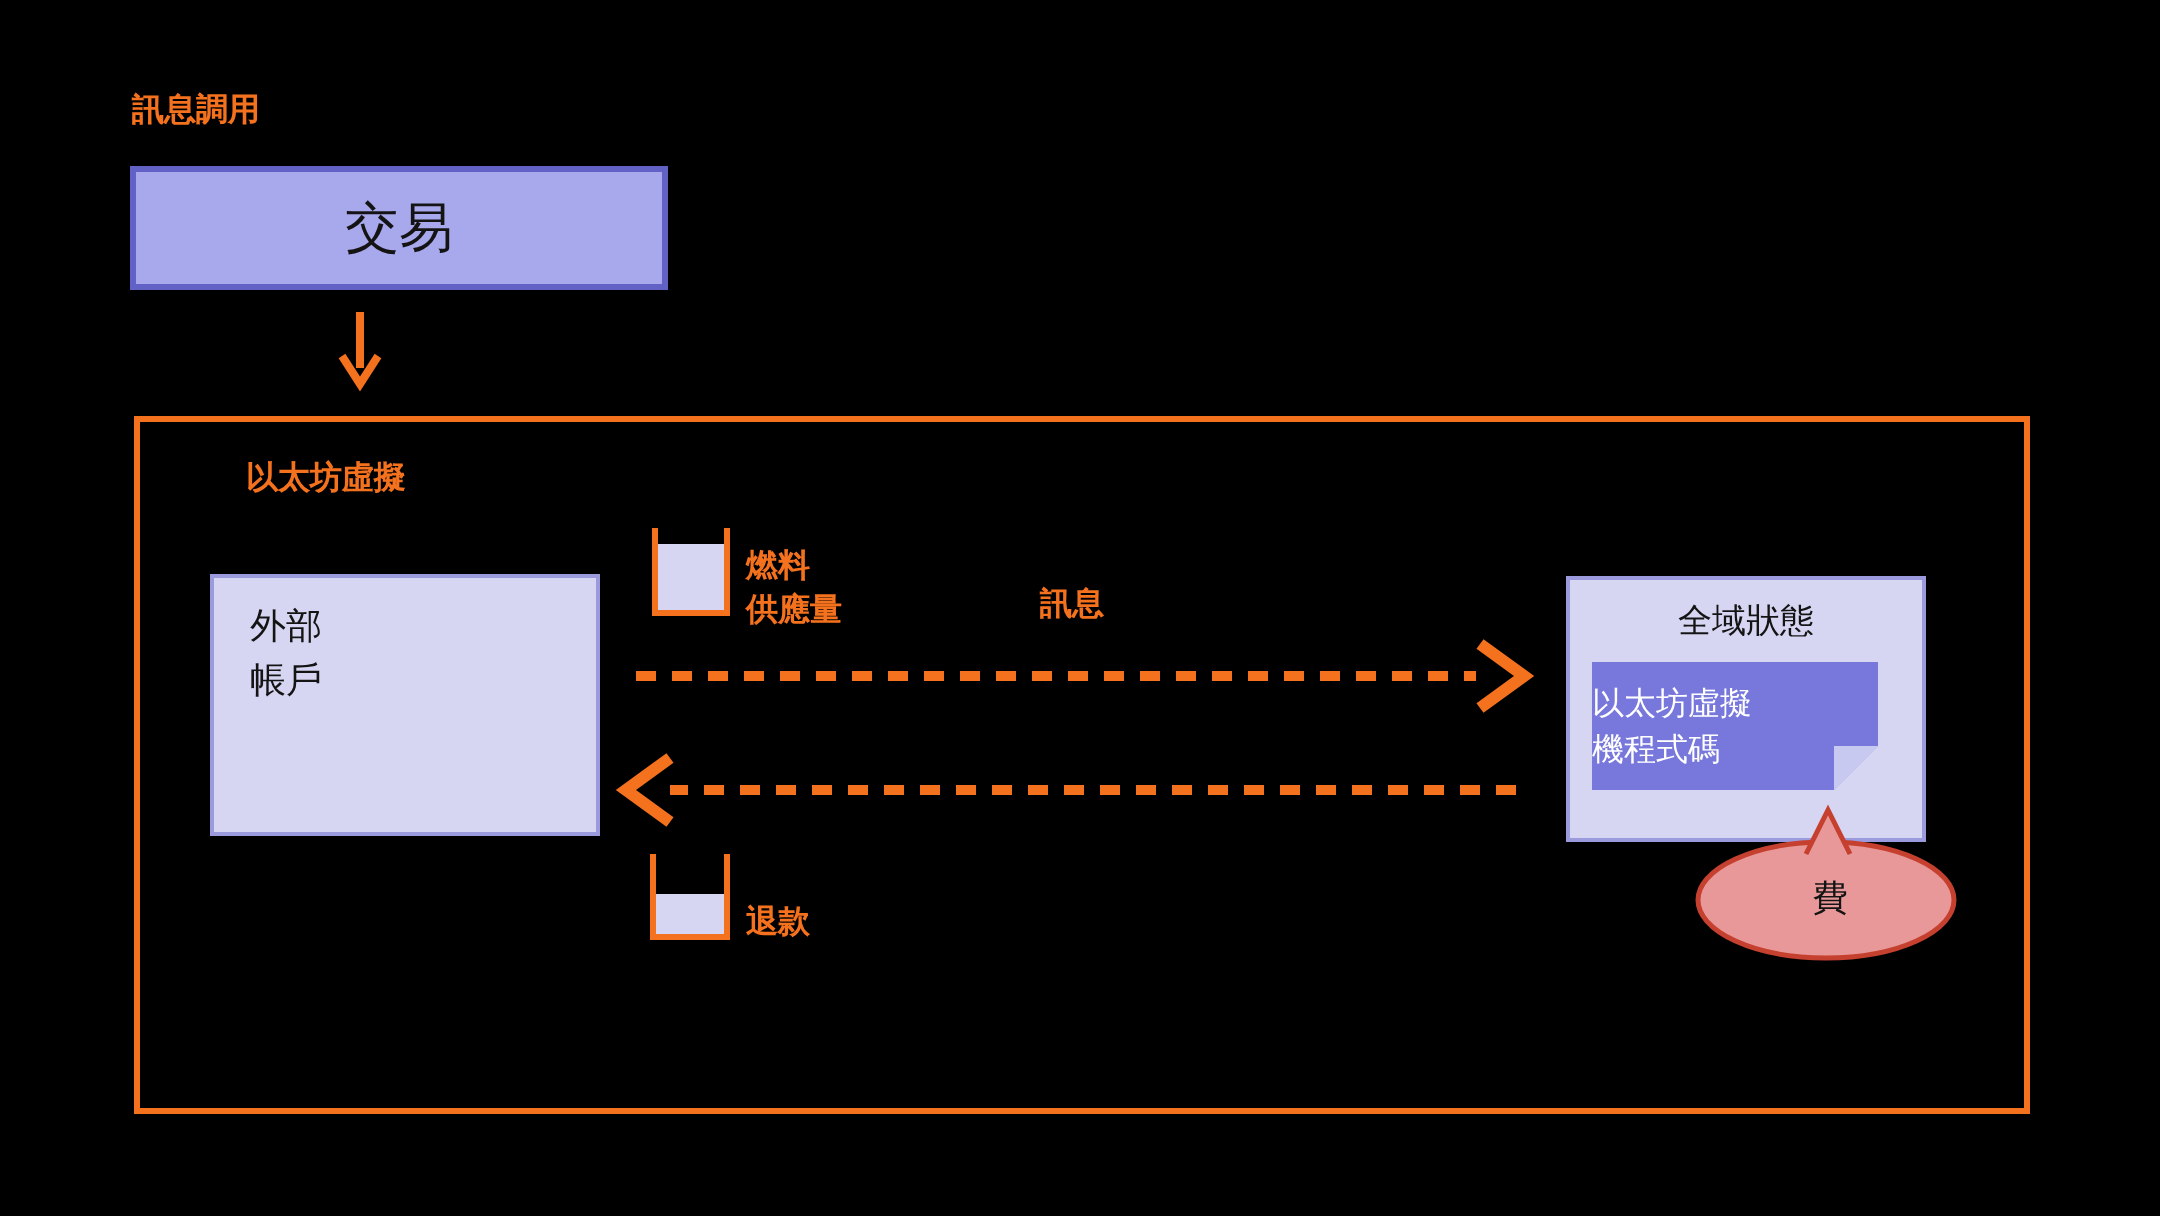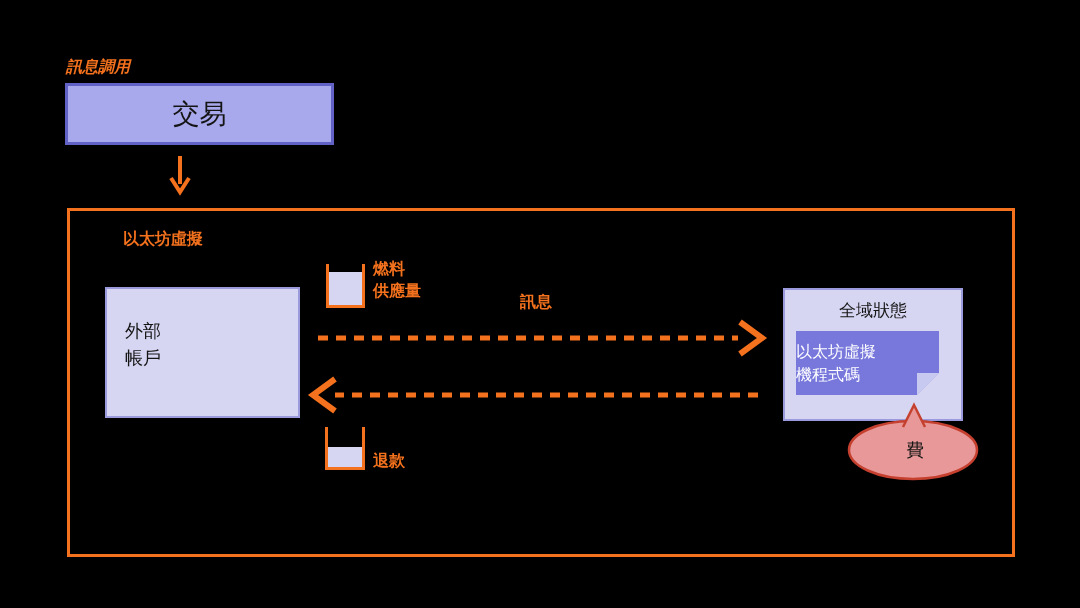--- a/index.html
+++ b/index.html
@@ -18,53 +18,53 @@
   }
   html,body{margin:0;padding:0;background:var(--background);}
   .canvas{
     position:relative;width:1080px;height:608px;background:var(--background);
     font-family:"DejaVu Sans","Liberation Sans",sans-serif;overflow:hidden;
   }
   .lbl{position:absolute;white-space:pre;line-height:1.35;}
   .lbl.orange{color:var(--orange);font-size:16px;font-weight:600;}
   .lbl.dark{color:var(--text-dark);}
 
-  .title-lbl{left:66px;top:56px;font-style:italic;}
+  .title-lbl{left:66px;top:44px;}
   .transaction-box{
     position:absolute;left:65px;top:83px;width:269px;height:62px;box-sizing:border-box;
     background:var(--transaction-fill);border:3px solid var(--transaction-border);
     display:flex;align-items:center;justify-content:center;
     font-size:27px;color:var(--text-dark);
   }
   .down-arrow{position:absolute;left:166px;top:154px;}
   .down-arrow line,.down-arrow polyline{stroke:var(--orange);stroke-width:4;fill:none;}
 
   .outer-box{
     position:absolute;left:67px;top:208px;width:948px;height:349px;box-sizing:border-box;
     border:3px solid var(--orange);
   }
   .global-state-lbl{left:123px;top:228px;}
 
   .panel{
     position:absolute;box-sizing:border-box;background:var(--panel-fill);
     border:2px solid var(--panel-border);
   }
-  .external-box{left:105px;top:287px;width:195px;height:131px;padding:28px 0 0 18px;
+  .external-box{left:105px;top:287px;width:195px;height:131px;padding:11px 0 0 18px;
     font-size:18px;color:var(--text-dark);line-height:27px;}
   .contract-box{left:783px;top:288px;width:180px;height:133px;text-align:center;
     font-size:17px;color:var(--text-dark);padding-top:9px;}
 
   .beaker{position:absolute;box-sizing:border-box;
     border-left:3px solid var(--orange);border-right:3px solid var(--orange);border-bottom:3px solid var(--orange);}
   .beaker .liquid{position:absolute;left:0;right:0;bottom:0;background:var(--panel-fill);}
   .gas-beaker{left:326px;top:264px;width:39px;height:44px;}
   .gas-beaker .liquid{height:33px;}
   .refund-beaker{left:325px;top:427px;width:40px;height:43px;}
   .refund-beaker .liquid{height:20px;}
-  .gas-lbl{left:373px;top:258px;}
+  .gas-lbl{left:373px;top:272px;}
   .refund-lbl{left:373px;top:450px;}
   .message-lbl{left:520px;top:291px;}
 
   .dash-arrow{position:absolute;}
   .msg-arrow{left:310px;top:315px;}
   .refund-arrow{left:305px;top:372px;}
   .dash-arrow line{stroke:var(--orange);stroke-width:5;stroke-dasharray:10 8;fill:none;}
   .dash-arrow polyline{stroke:var(--orange);stroke-width:6;fill:none;stroke-linejoin:miter;}
 
   .evm-box{

